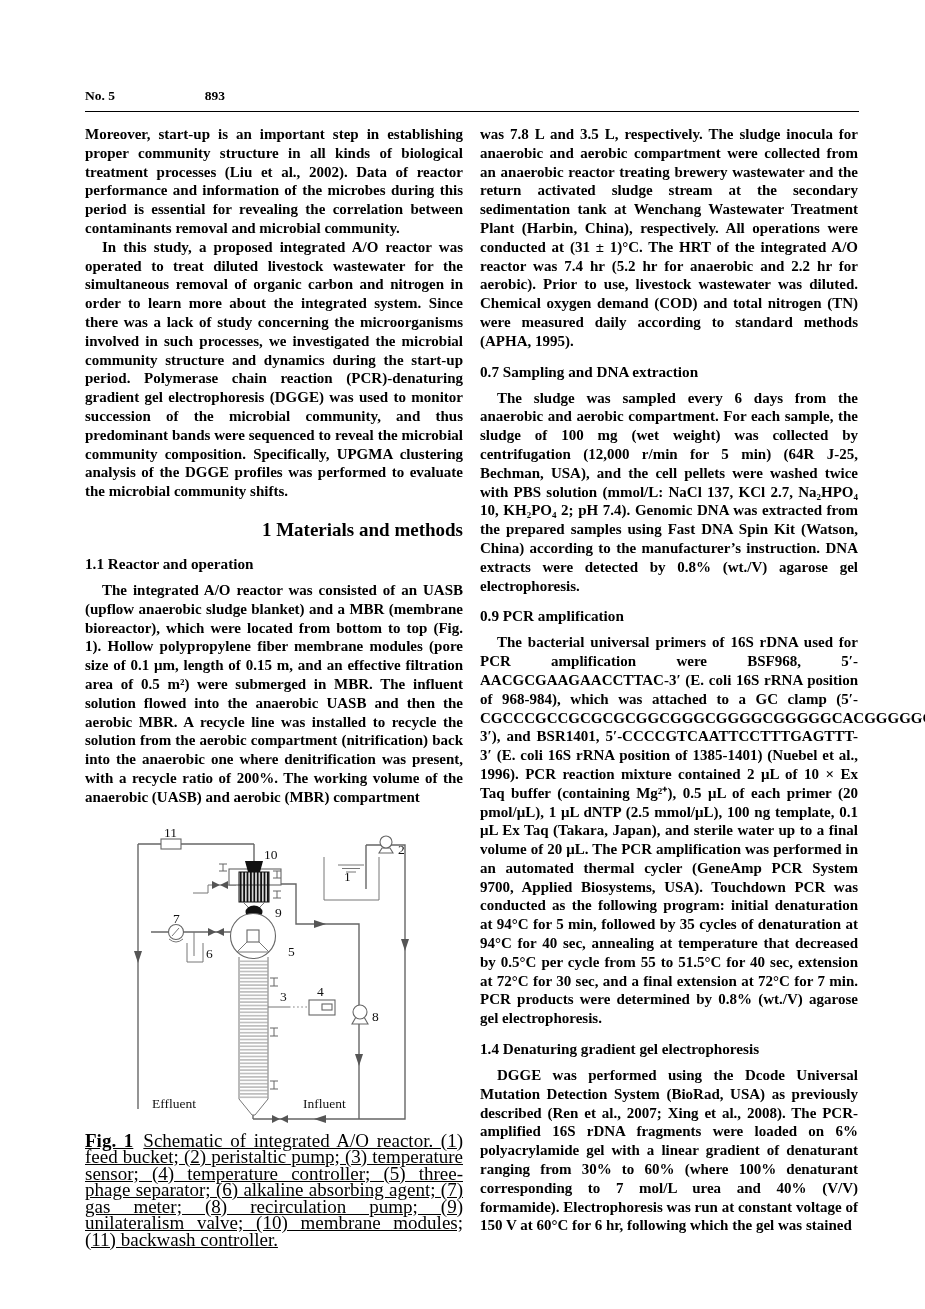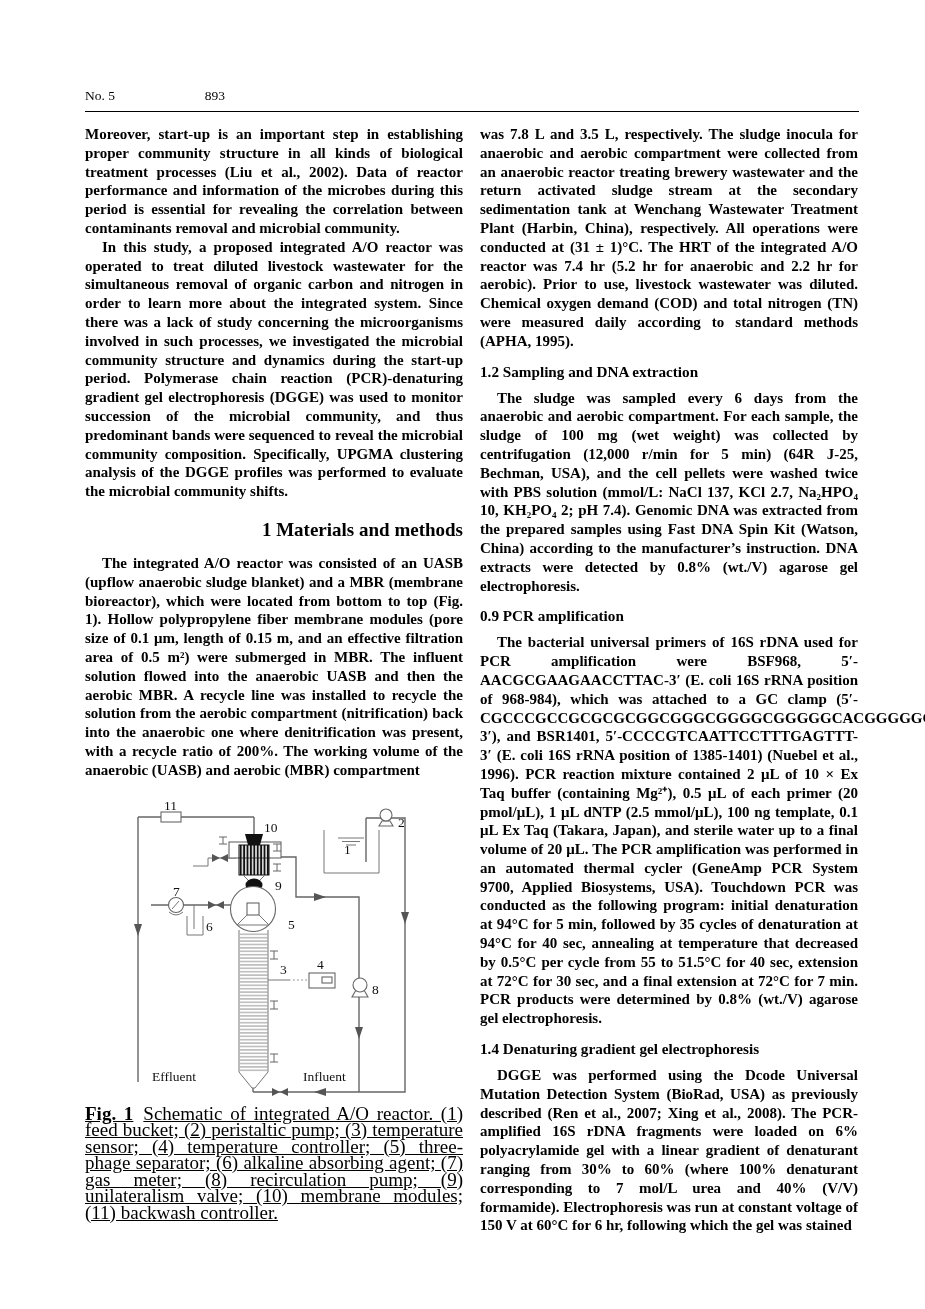--- a/index.html
+++ b/index.html
@@ -1,18 +1,18 @@
 <!DOCTYPE html>
 <html lang="en"><head>
 <meta charset="utf-8">
 <style>
   html,body{margin:0;padding:0;background:#ffffff;}
   body{width:925px;height:1309px;font-family:"Liberation Serif",serif;color:#000;overflow:hidden;}
   .page{box-sizing:border-box;width:925px;height:1309px;padding:88px 66px 0 85px;position:relative;}
-  .header{display:flex;align-items:baseline;font-size:13.5px;padding-bottom:7px;border-bottom:1.6px solid #000;}
+  .header{display:flex;align-items:baseline;font-size:13.5px;padding-bottom:7px;border-bottom:1.6px solid #000;font-weight:bold;}
   .header .issue{width:90px;white-space:nowrap;}
   .header .rtitle{flex:1;text-align:center;}
   .header .pageno{width:50px;text-align:right;}
   .columns{display:flex;gap:17px;margin-top:13px;}
   .col{width:378px;font-size:15px;line-height:18.8px;text-align:justify;}
   .col p{margin:0;text-indent:17px;font-weight:bold;}
   .col p.noindent{text-indent:0;}
   h2.sec{font-size:19px;font-weight:bold;margin:18px 0 13px 0;line-height:22px;text-align:right;}
   h3.subsec{font-size:15.2px;font-weight:bold;margin:11px 0 8px 0;line-height:19px;text-align:left;}
   figure{margin:20px 0 0 0;}
@@ -34,20 +34,21 @@
     <span class="issue">No. 5</span>
     <span class="pageno">893</span>
   </div>
 
   <div class="columns">
 
     <div class="col">
       <p class="noindent">Moreover, start-up is an important step in establishing proper community structure in all kinds of biological treatment processes (Liu et al., 2002). Data of reactor performance and information of the microbes during this period is essential for revealing the correlation between contaminants removal and microbial community.</p>
       <p>In this study, a proposed integrated A/O reactor was operated to treat diluted livestock wastewater for the simultaneous removal of organic carbon and nitrogen in order to learn more about the integrated system. Since there was a lack of study concerning the microorganisms involved in such processes, we investigated the microbial community structure and dynamics during the start-up period. Polymerase chain reaction (PCR)-denaturing gradient gel electrophoresis (DGGE) was used to monitor succession of the microbial community, and thus predominant bands were sequenced to reveal the microbial community composition. Specifically, UPGMA clustering analysis of the DGGE profiles was performed to evaluate the microbial community shifts.</p>
       <h2 class="sec">1 Materials and methods</h2>
+      <h3 class="subsec">1.1 Reactor and operation</h3>
       <p>The integrated A/O reactor was consisted of an UASB (upflow anaerobic sludge blanket) and a MBR (membrane bioreactor), which were located from bottom to top (Fig. 1). Hollow polypropylene fiber membrane modules (pore size of 0.1 μm, length of 0.15 m, and an effective filtration area of 0.5 m²) were submerged in MBR. The influent solution flowed into the anaerobic UASB and then the aerobic MBR. A recycle line was installed to recycle the solution from the aerobic compartment (nitrification) back into the anaerobic one where denitrification was present, with a recycle ratio of 200%. The working volume of the anaerobic (UASB) and aerobic (MBR) compartment</p>
 
       <figure>
         <svg viewBox="0 0 377 300" width="377" height="300">
           <defs>
             <pattern id="hhatch" width="4" height="3.4" patternUnits="userSpaceOnUse">
               <line x1="0" y1="1.7" x2="4" y2="1.7" stroke="#888" stroke-width="0.9"></line>
             </pattern>
             <pattern id="vhatch" width="3.4" height="4" patternUnits="userSpaceOnUse">
               <line x1="1.7" y1="0" x2="1.7" y2="4" stroke="#111" stroke-width="2"></line>
@@ -169,21 +170,21 @@
         </svg>
 
         <figcaption>
           <span class="cap-label">Fig. 1</span><span>Schematic of integrated A/O reactor. (1) feed bucket; (2) peristaltic pump; (3) temperature sensor; (4) temperature controller; (5) three-phage separator; (6) alkaline absorbing agent; (7) gas meter; (8) recirculation pump; (9) unilateralism valve; (10) membrane modules; (11) backwash controller.</span>
         </figcaption>
       </figure>
     </div>
 
     <div class="col">
       <p class="noindent">was 7.8 L and 3.5 L, respectively. The sludge inocula for anaerobic and aerobic compartment were collected from an anaerobic reactor treating brewery wastewater and the return activated sludge stream at the secondary sedimentation tank at Wenchang Wastewater Treatment Plant (Harbin, China), respectively. All operations were conducted at (31 ± 1)°C. The HRT of the integrated A/O reactor was 7.4 hr (5.2 hr for anaerobic and 2.2 hr for aerobic). Prior to use, livestock wastewater was diluted. Chemical oxygen demand (COD) and total nitrogen (TN) were measured daily according to standard methods (APHA, 1995).</p>
-      <h3 class="subsec">1.2 Sampling and DNA extraction</h3>
+      <h3 class="subsec">0.7 Sampling and DNA extraction</h3>
       <p>The sludge was sampled every 6 days from the anaerobic and aerobic compartment. For each sample, the sludge of 100 mg (wet weight) was collected by centrifugation (12,000 r/min for 5 min) (64R J-25, Bechman, USA), and the cell pellets were washed twice with PBS solution (mmol/L: NaCl 137, KCl 2.7, Na₂HPO₄ 10, KH₂PO₄ 2; pH 7.4). Genomic DNA was extracted from the prepared samples using Fast DNA Spin Kit (Watson, China) according to the manufacturer’s instruction. DNA extracts were detected by 0.8% (wt./V) agarose gel electrophoresis.</p>
       <h3 class="subsec">0.9 PCR amplification</h3>
       <p>The bacterial universal primers of 16S rDNA used for PCR amplification were BSF968, 5′-AACGCGAAGAACCTTAC-3′ (E. coli 16S rRNA position of 968-984), which was attached to a GC clamp (5′-CGCCCGCCGCGCGCGGCGGGCGGGGCGGGGGCACGGGGGG-3′), and BSR1401, 5′-CCCCGTCAATTCCTTTGAGTTT-3′ (E. coli 16S rRNA position of 1385-1401) (Nuebel et al., 1996). PCR reaction mixture contained 2 μL of 10 × Ex Taq buffer (containing Mg²⁺), 0.5 μL of each primer (20 pmol/μL), 1 μL dNTP (2.5 mmol/μL), 100 ng template, 0.1 μL Ex Taq (Takara, Japan), and sterile water up to a final volume of 20 μL. The PCR amplification was performed in an automated thermal cycler (GeneAmp PCR System 9700, Applied Biosystems, USA). Touchdown PCR was conducted as the following program: initial denaturation at 94°C for 5 min, followed by 35 cycles of denaturation at 94°C for 40 sec, annealing at temperature that decreased by 0.5°C per cycle from 55 to 51.5°C for 40 sec, extension at 72°C for 30 sec, and a final extension at 72°C for 7 min. PCR products were determined by 0.8% (wt./V) agarose gel electrophoresis.</p>
       <h3 class="subsec">1.4 Denaturing gradient gel electrophoresis</h3>
       <p>DGGE was performed using the Dcode Universal Mutation Detection System (BioRad, USA) as previously described (Ren et al., 2007; Xing et al., 2008). The PCR-amplified 16S rDNA fragments were loaded on 6% polyacrylamide gel with a linear gradient of denaturant ranging from 30% to 60% (where 100% denaturant corresponding to 7 mol/L urea and 40% (V/V) formamide). Electrophoresis was run at constant voltage of 150 V at 60°C for 6 hr, following which the gel was stained</p>
     </div>
 
   </div>
 </div>
 

